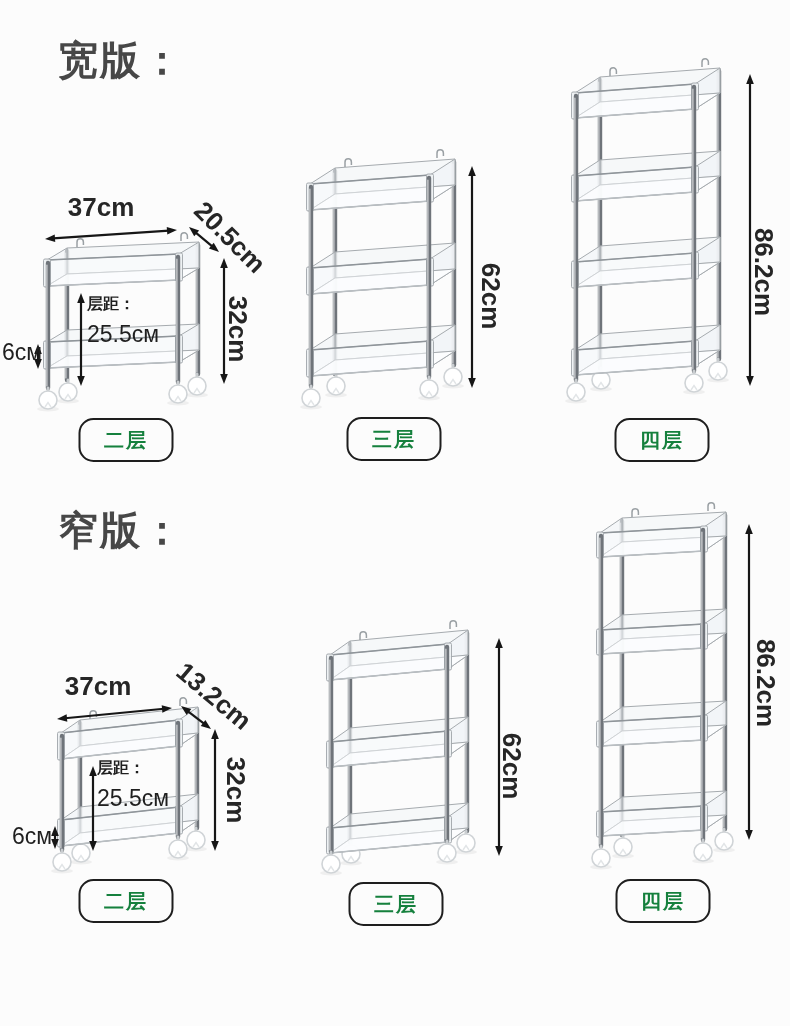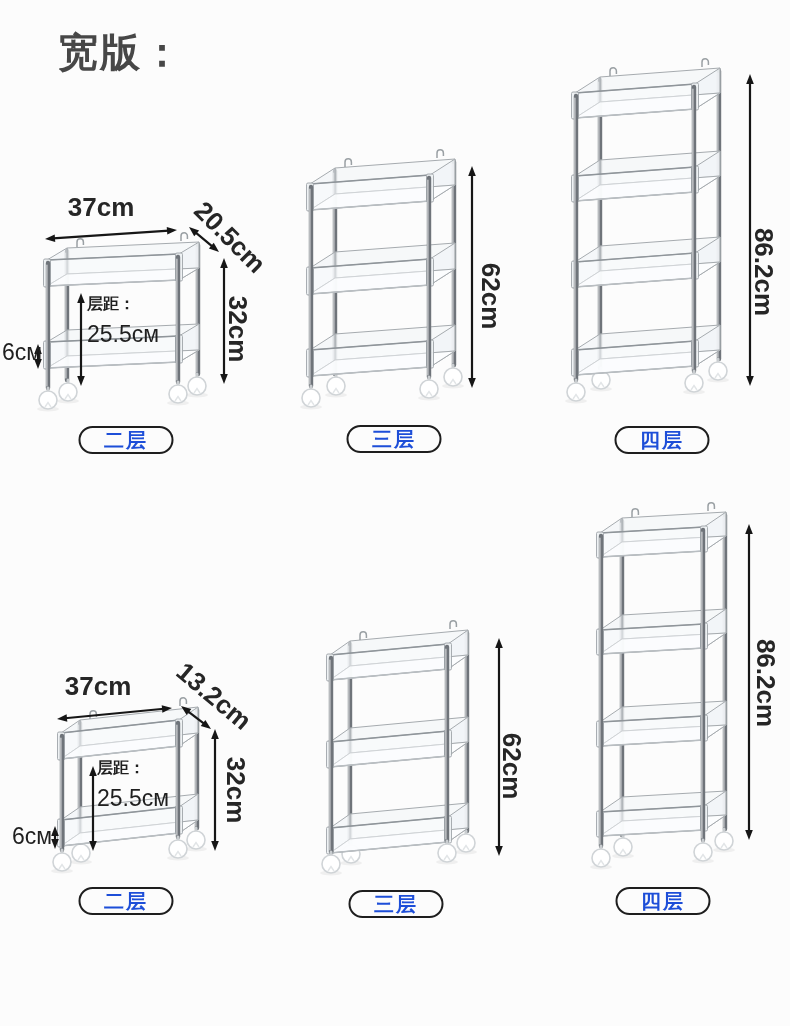--- a/index.html
+++ b/index.html
@@ -14,24 +14,24 @@
   }
   .dim{
     position:absolute;font-size:26px;font-weight:bold;color:#262626;
     white-space:nowrap;line-height:1;transform:translate(-50%,-50%);
   }
   .lbl{
     position:absolute;font-size:23px;color:#1f1f1f;white-space:nowrap;line-height:1.15;
   }
   .lbl.b{font-weight:bold;font-size:16px;}
   .pill{
-    position:absolute;box-sizing:border-box;width:95px;height:28px;
+    position:absolute;box-sizing:border-box;width:95px;height:44px;
     border:2.5px solid #1e1e1e;border-radius:15px;background:transparent;
     display:flex;align-items:center;justify-content:center;
-    font-size:20px;font-weight:bold;color:#1d4ed8;letter-spacing:2px;
+    font-size:20px;font-weight:bold;color:#15803d;letter-spacing:2px;
     transform:translate(-50%,-50%);white-space:nowrap;line-height:1;
   }
 </style>
 </head>
 <body>
 
 <div class="canvas">
 
   <svg id="art" width="790" height="1026" viewBox="0 0 790 1026">
       <g>
@@ -429,21 +429,21 @@
         <polygon points="499,638 495.2,648 502.8,648" fill="#161616"></polygon>
         <polygon points="499,856 495.2,846 502.8,846" fill="#161616"></polygon>
       </g>
       <g>
         <line x1="749" y1="532" x2="749" y2="832" stroke="#161616" stroke-width="2.2"></line>
         <polygon points="749,524 745.2,534 752.8,534" fill="#161616"></polygon>
         <polygon points="749,840 745.2,830 752.8,830" fill="#161616"></polygon>
       </g>
     </svg>
 
-  <div class="heading" style="left:58px;top:32px">宽版：</div>
+  <div class="heading" style="left:58px;top:40px">宽版：</div>
 
   <div class="dim" style="left:101px;top:207px">37cm</div>
 
   <div class="dim" style="left:230px;top:237px;transform:translate(-50%,-50%) rotate(45deg)">20.5cm</div>
 
   <div class="dim" style="left:238px;top:329px;transform:translate(-50%,-50%) rotate(90deg)">32cm</div>
 
   <div class="lbl b" style="left:87px;top:295px">层距：</div>
 
   <div class="lbl" style="left:87px;top:321px">25.5см</div>
@@ -451,20 +451,21 @@
   <div class="lbl" style="left:2px;top:339px">6см</div>
 
   <div class="dim" style="left:491px;top:296px;transform:translate(-50%,-50%) rotate(90deg)">62cm</div>
 
   <div class="dim" style="left:764px;top:272px;transform:translate(-50%,-50%) rotate(90deg)">86.2cm</div>
 
   <div class="pill" style="left:126px;top:440px">二层</div>
   <div class="pill" style="left:394px;top:439px">三层</div>
   <div class="pill" style="left:662px;top:440px">四层</div>
 
+  <div class="heading" style="left:58px;top:510px">窄版：</div>
 
   <div class="dim" style="left:98px;top:686px">37cm</div>
 
   <div class="dim" style="left:214px;top:696px;transform:translate(-50%,-50%) rotate(40deg)">13.2cm</div>
 
   <div class="dim" style="left:236px;top:790px;transform:translate(-50%,-50%) rotate(90deg)">32cm</div>
 
   <div class="lbl b" style="left:97px;top:759px">层距：</div>
 
   <div class="lbl" style="left:97px;top:785px">25.5см</div>

